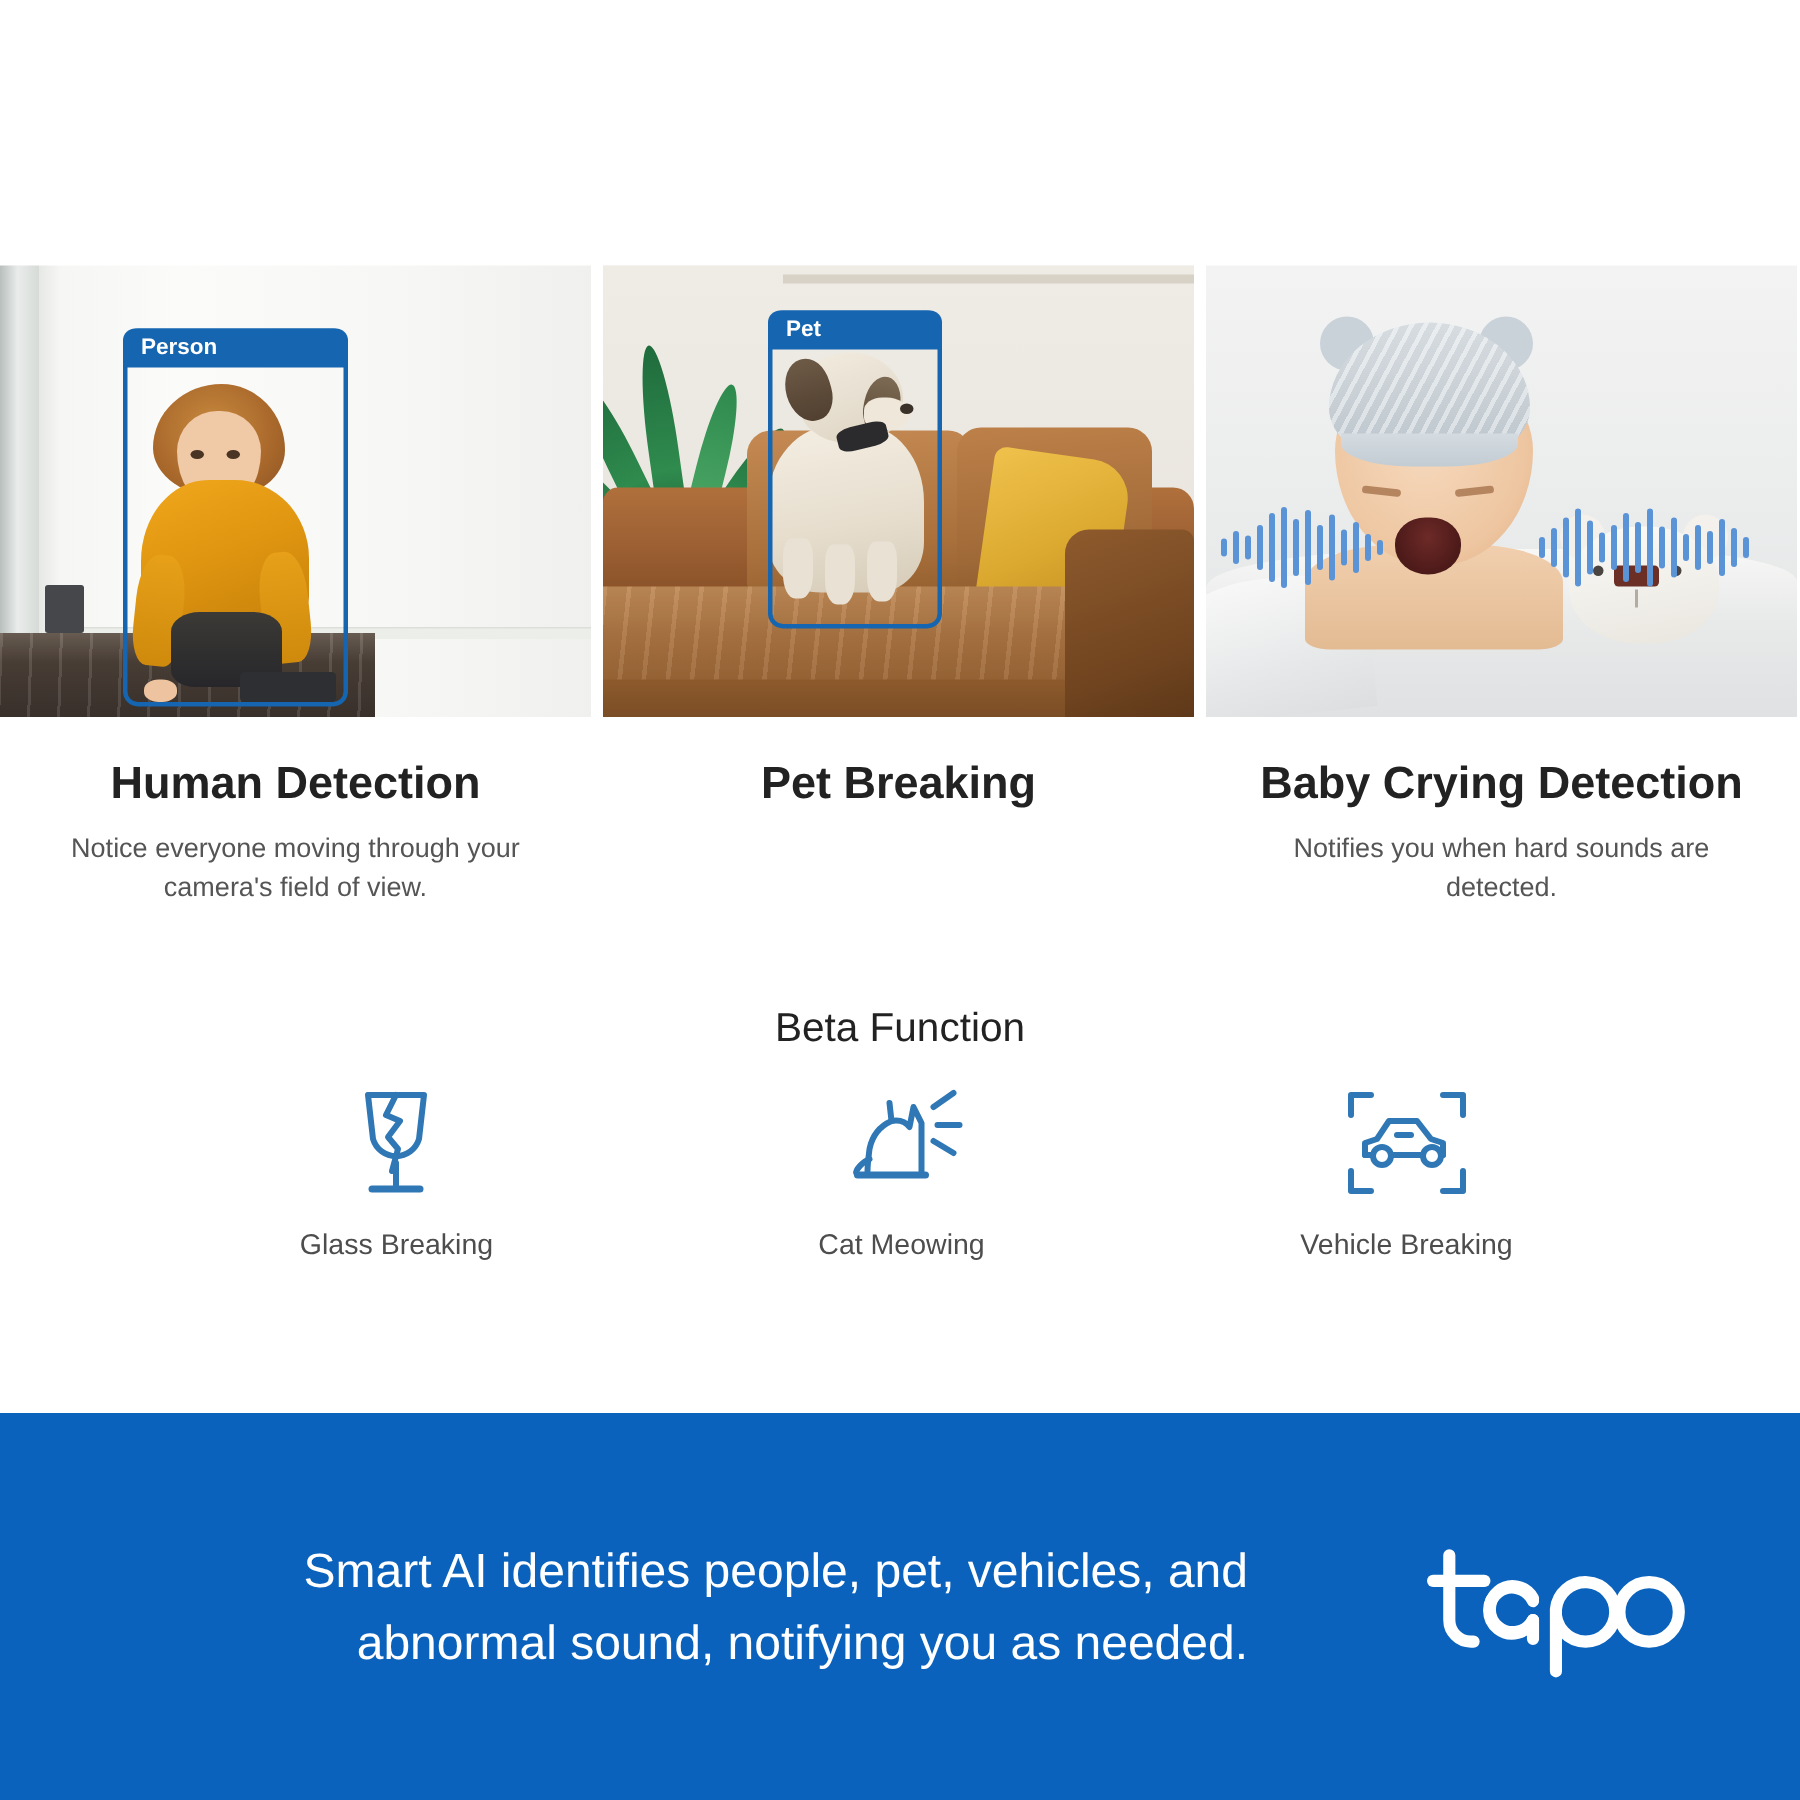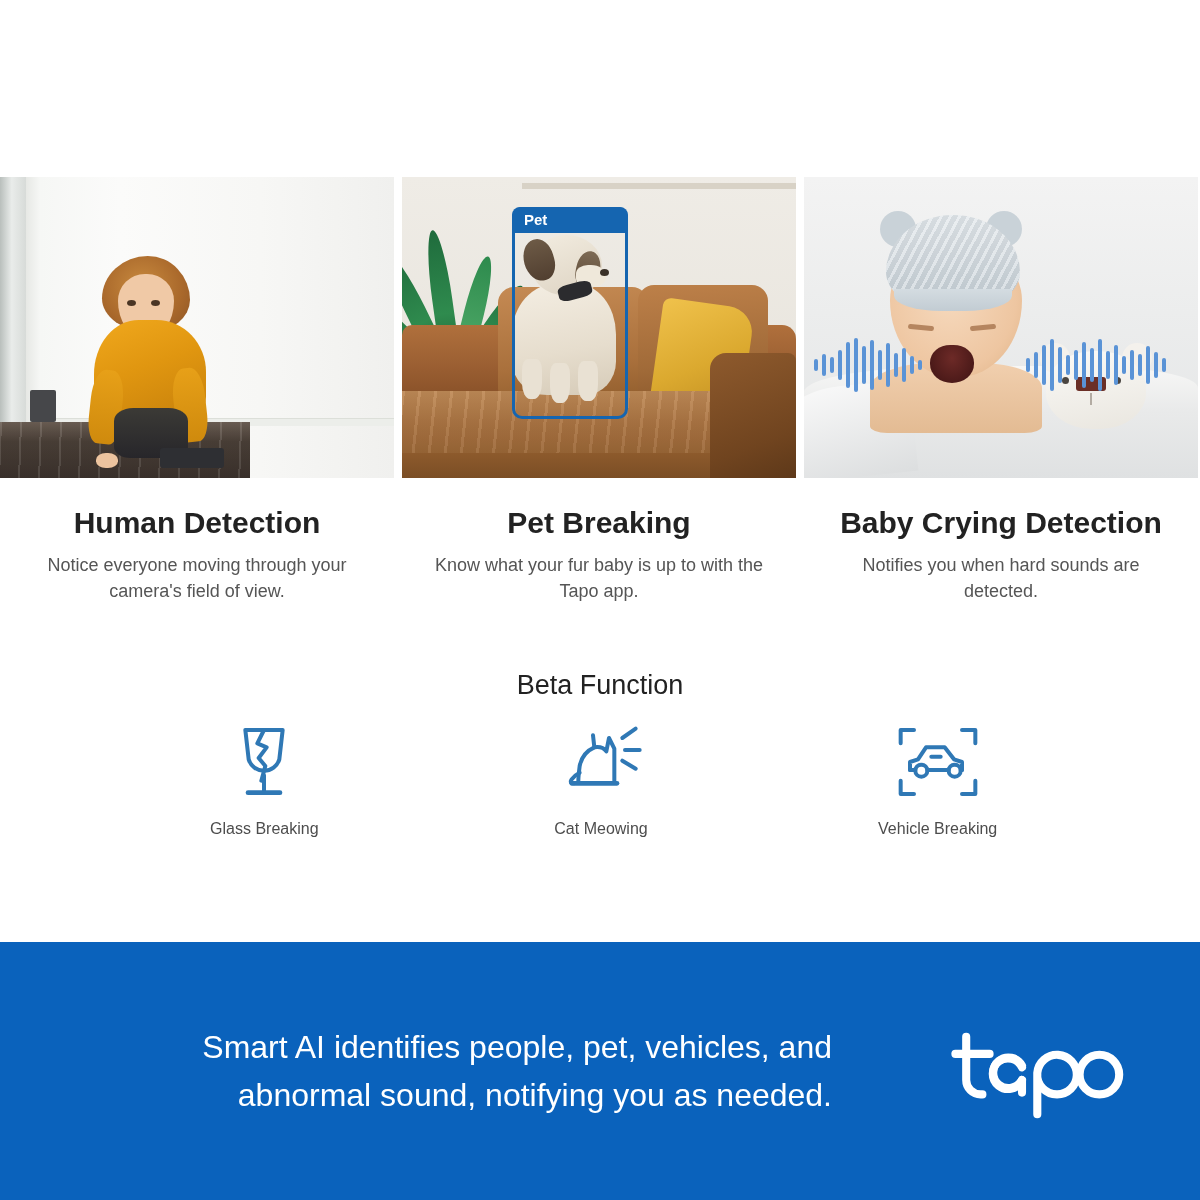--- a/index.html
+++ b/index.html
@@ -378,21 +378,21 @@
   }
   .beta-item {
     flex: 1 1 0;
     display: flex;
     flex-direction: column;
     align-items: center;
   }
   .beta-icon { width: 92px; height: 80px; display: block; }
   .beta-label {
     margin-top: 18px;
-    font-size: 16px;
+    font-size: 19px;
     color: #4d4d4d;
     text-align: center;
     white-space: nowrap;
   }
 
   
   .banner {
     position: absolute;
     left: 0; top: 942px;
     width: 1200px; height: 258px;
@@ -436,20 +436,23 @@
             <span class="c-mouth"></span>
           </div>
           <div class="c-body"></div>
           <div class="c-arm-l"></div>
           <div class="c-arm-r"></div>
           <div class="c-pants"></div>
           <div class="c-hand l"></div>
           <div class="c-hand r"></div>
         </div>
         <div class="ph1-remote"></div>
+        <div class="detbox person">
+          <span class="dethead">Person</span>
+        </div>
       </div>
       <div class="card-title">Human Detection</div>
       <div class="card-desc">Notice everyone moving through your camera's field of view.</div>
     </div>
 
     <div class="card">
       <div class="card-photo ph2">
         <div class="ph2-wall"></div>
         <div class="ph2-trim"></div>
         <div class="ph2-plant">
@@ -476,21 +479,20 @@
           <div class="d-ear-r"></div>
           <div class="d-snout"></div>
           <div class="d-nose"></div>
           <div class="d-collar"></div>
         </div>
         <div class="detbox pet">
           <span class="dethead">Pet</span>
         </div>
       </div>
       <div class="card-title">Pet Breaking</div>
-      <div class="card-desc">Know what your fur baby is up to with the Tapo app.</div>
     </div>
 
     <div class="card">
       <div class="card-photo ph3">
         <div class="ph3-sheet"></div>
         <div class="ph3-sheet2"></div>
         <div class="b-body"></div>
         <div class="b-head"></div>
         <div class="b-ear l"></div>
         <div class="b-ear r"></div>

